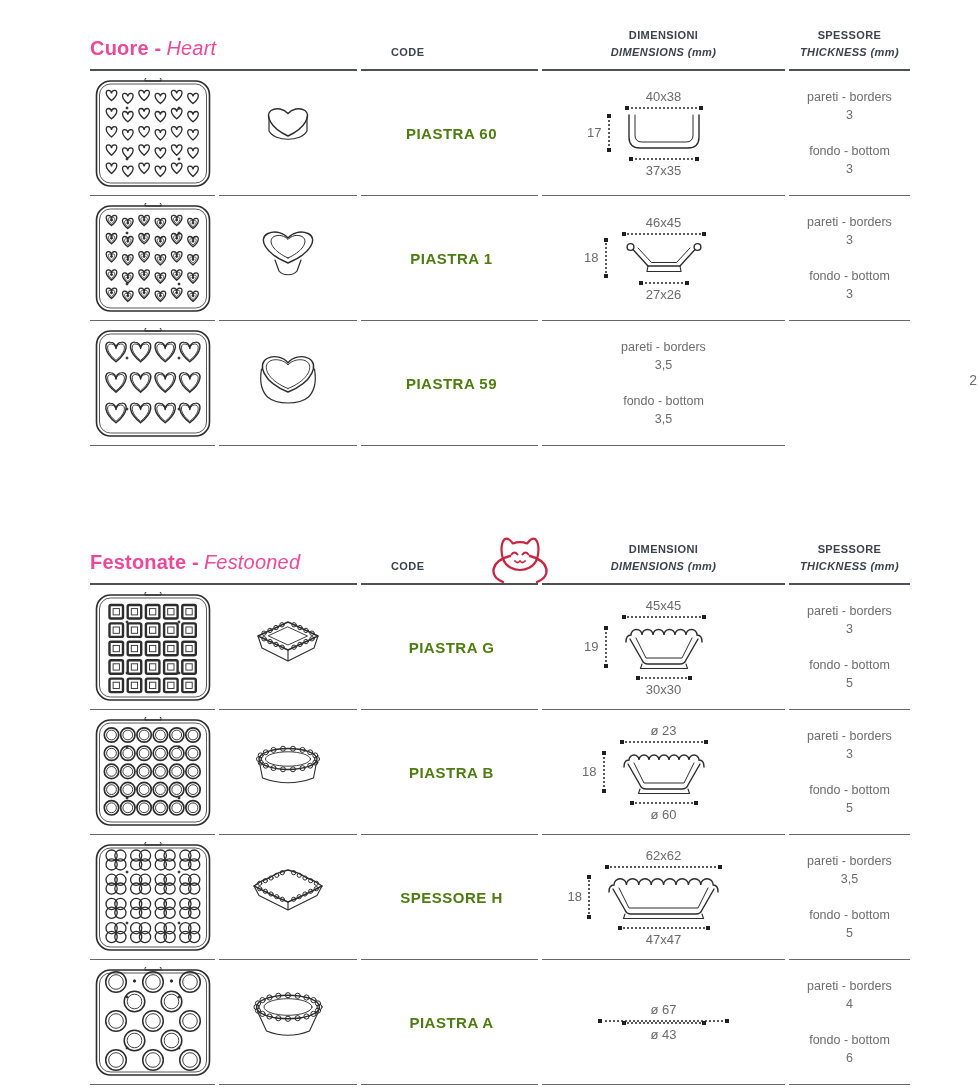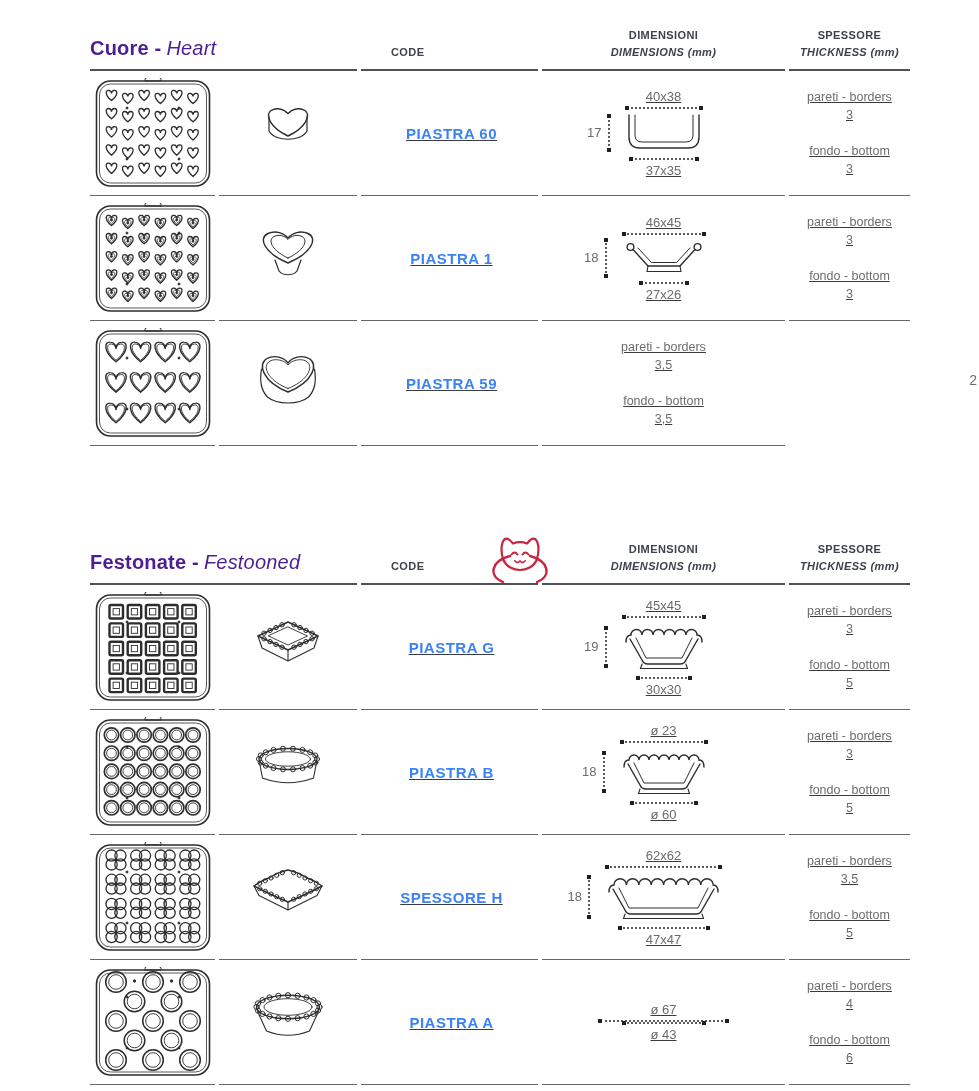--- a/index.html
+++ b/index.html
@@ -7,32 +7,32 @@
     width:979px;height:1091px;background:#ffffff;position:relative;overflow:hidden;
     font-family:"Liberation Sans","DejaVu Sans",sans-serif;color:#3a3a40;
   }
   .page{position:absolute;left:90px;top:0;width:822px;}
   .section{margin-top:16px;}
   .section.second{margin-top:84px;}
   .grid5{display:grid;grid-template-columns:125px 138px 177px 243px 121px;column-gap:4px;}
   
   .section-head > .hcell{border-bottom:2px solid #4e5156;display:flex;align-items:flex-end;padding-bottom:9px;min-height:44px;}
   .title-cell{grid-column:1/3;}
-  .sec-title{font-size:20px;color:#4c1d95;letter-spacing:.2px;white-space:nowrap;}
+  .sec-title{font-size:20px;color:#ec4899;letter-spacing:.2px;white-space:nowrap;}
   .sec-title .bold{font-weight:bold;}
   .sec-title .ital{font-style:italic;font-weight:500;margin-left:5px;}
   .code-head{justify-content:flex-start;padding-left:30px;position:relative;}
   .hdr-sm{font-size:11px;font-weight:bold;color:#3d434c;letter-spacing:.4px;text-align:center;line-height:1.5;width:100%;}
   .code-head .hdr-sm{width:auto;}
   .hdr-sm .it{font-style:italic;}
   .cat{position:absolute;right:-18px;bottom:-2px;line-height:0;}
   
-  .row > .cell{border-bottom:1px solid #63666a;min-height:124px;display:flex;align-items:center;justify-content:center;text-decoration:underline;}
+  .row > .cell{border-bottom:1px solid #63666a;min-height:124px;display:flex;align-items:center;justify-content:center;}
   .c-code{justify-content:flex-start;padding-left:4px;}
-  .code{font-size:15px;font-weight:bold;color:#3b82f6;letter-spacing:.5px;white-space:nowrap;}
+  .code{font-size:15px;font-weight:bold;color:#4d7c0f;letter-spacing:.5px;white-space:nowrap;}
   .svg-wrap{line-height:0;display:inline-block;}
   
   .thick{display:flex;flex-direction:column;align-items:center;text-align:center;font-size:12.5px;color:#6d6d6d;line-height:1.45;}
   .thick .spacer{height:17px;}
   
   .dim-diagram{display:flex;flex-direction:column;align-items:center;}
   .dim-label{font-size:13px;color:#6b6b6b;white-space:nowrap;}
   .hline{height:0;border-top:2px dotted #5a5a5a;position:relative;margin-top:3px;}
   .dim-bottom .hline{margin-top:0;margin-bottom:3px;}
   .hline::before,.hline::after{content:'';position:absolute;width:4px;height:4px;background:#1f1f1f;top:-3px;}

